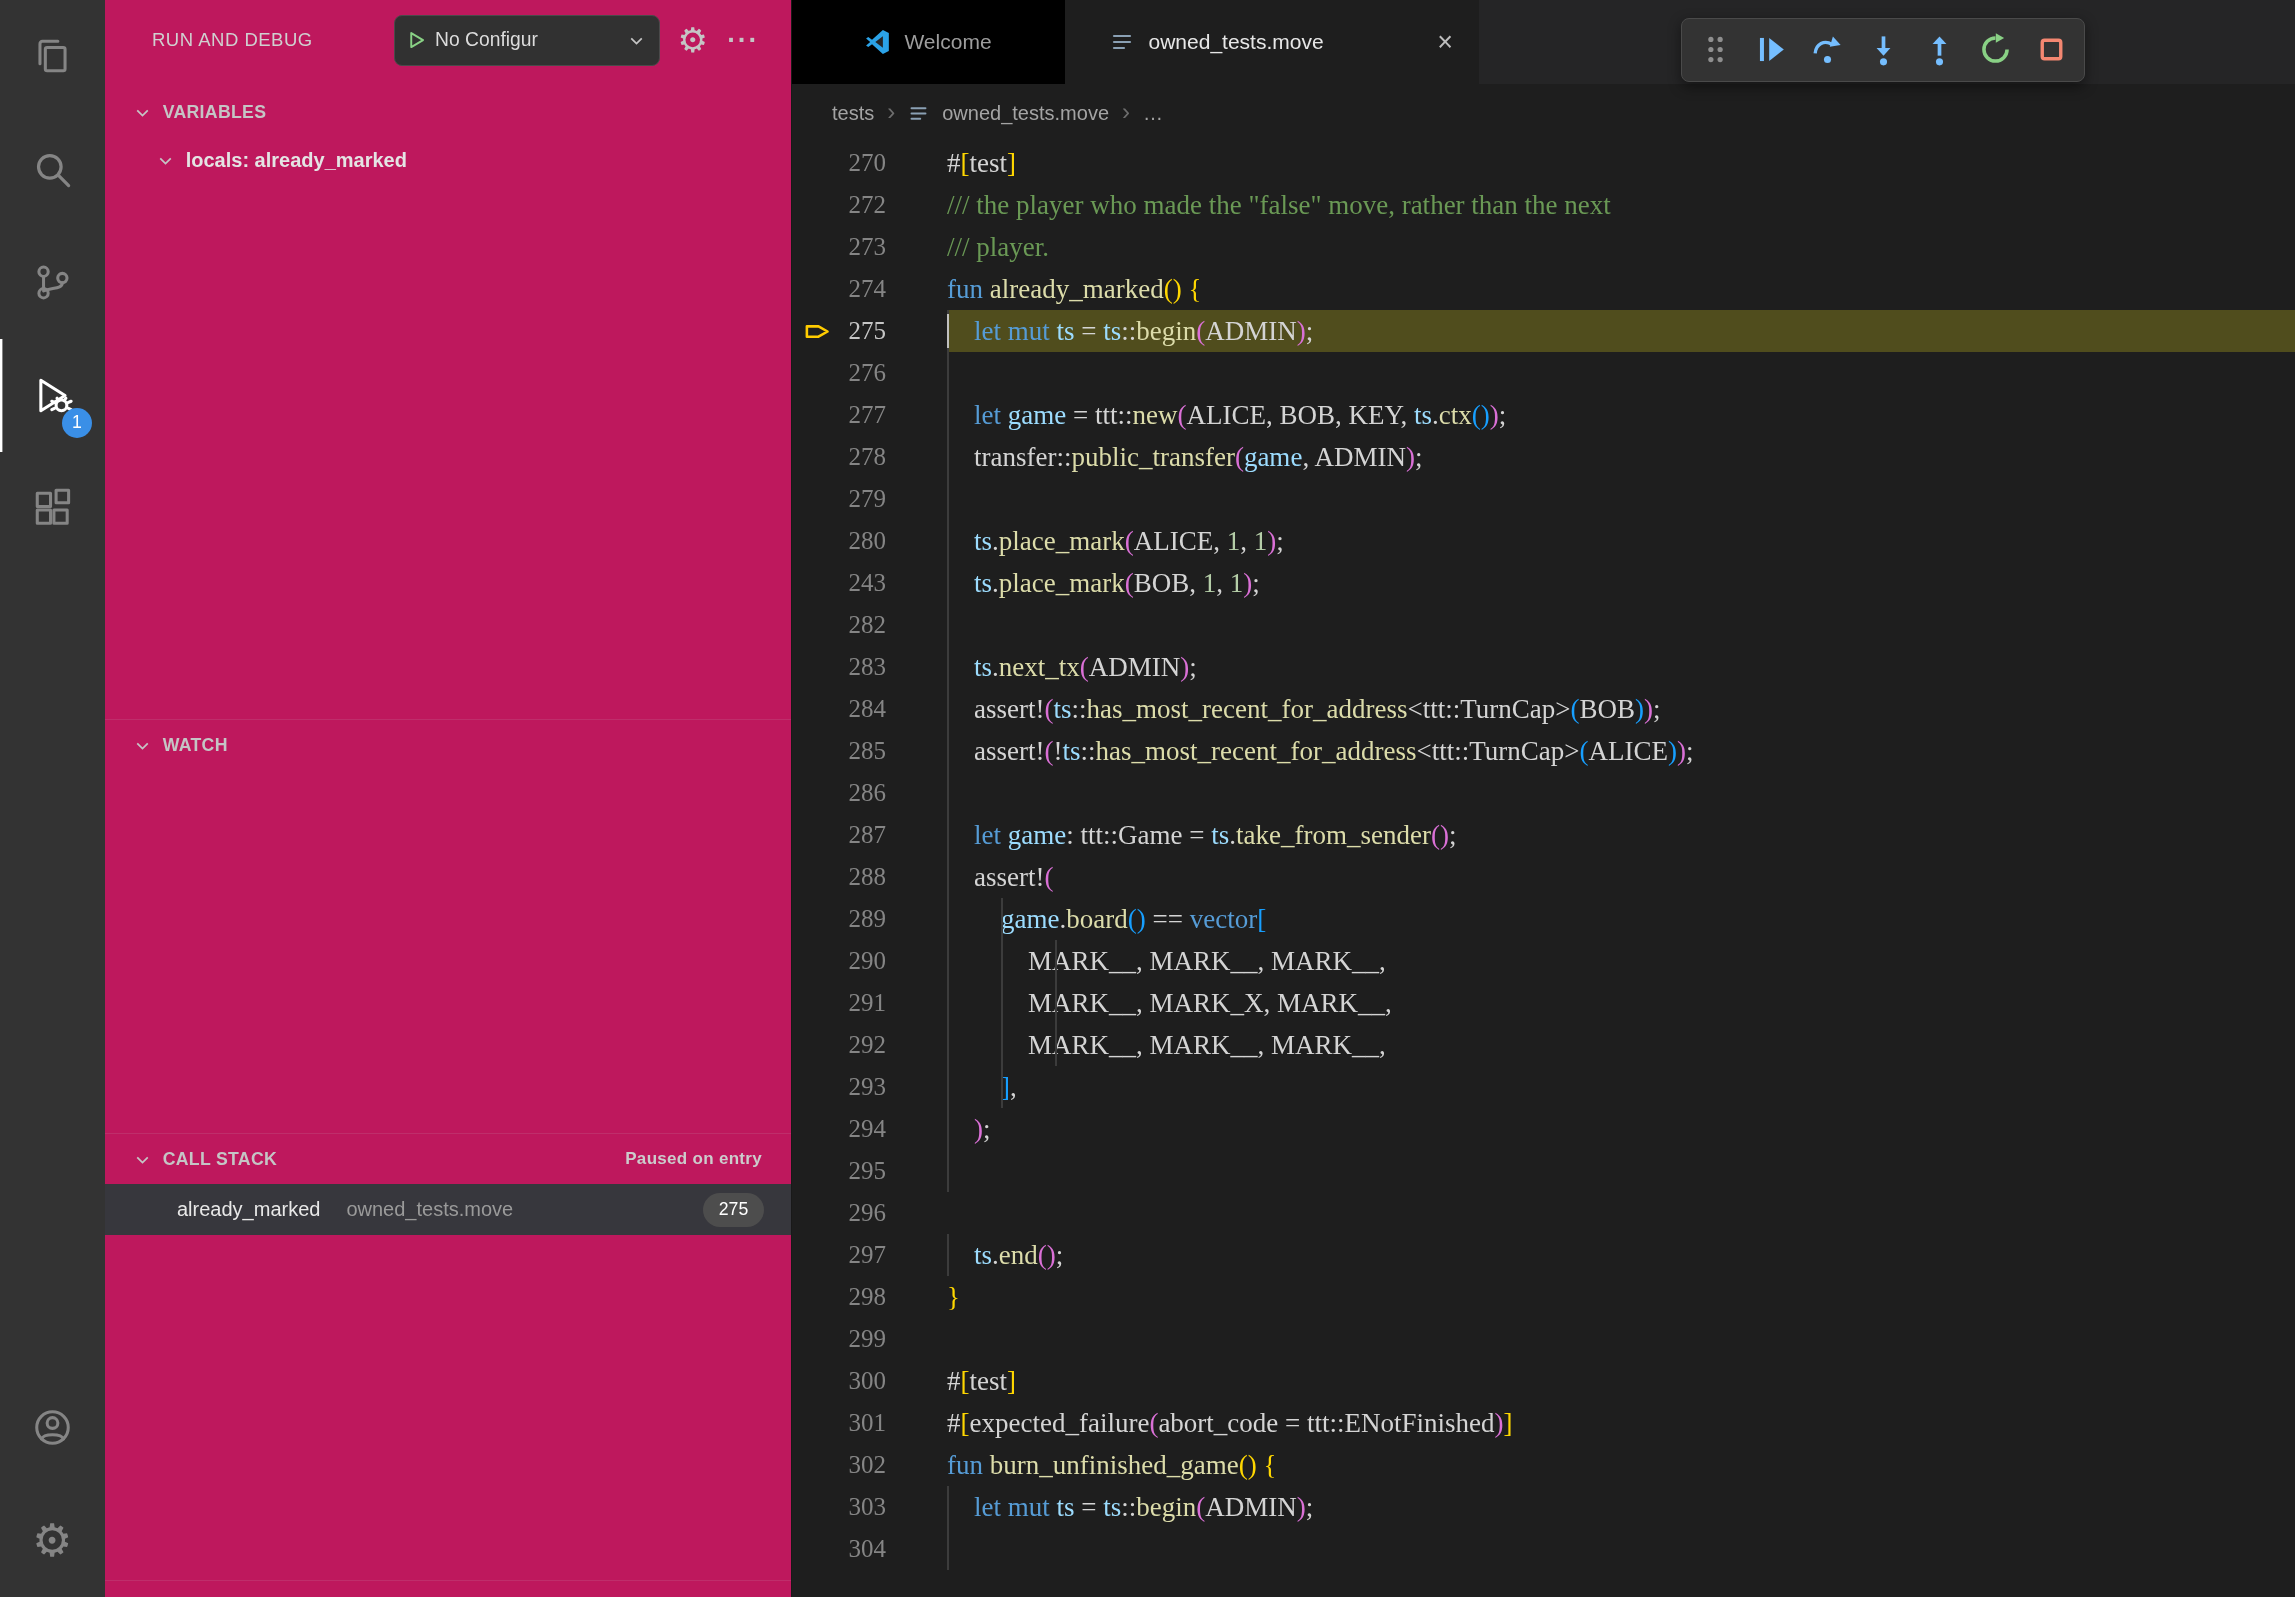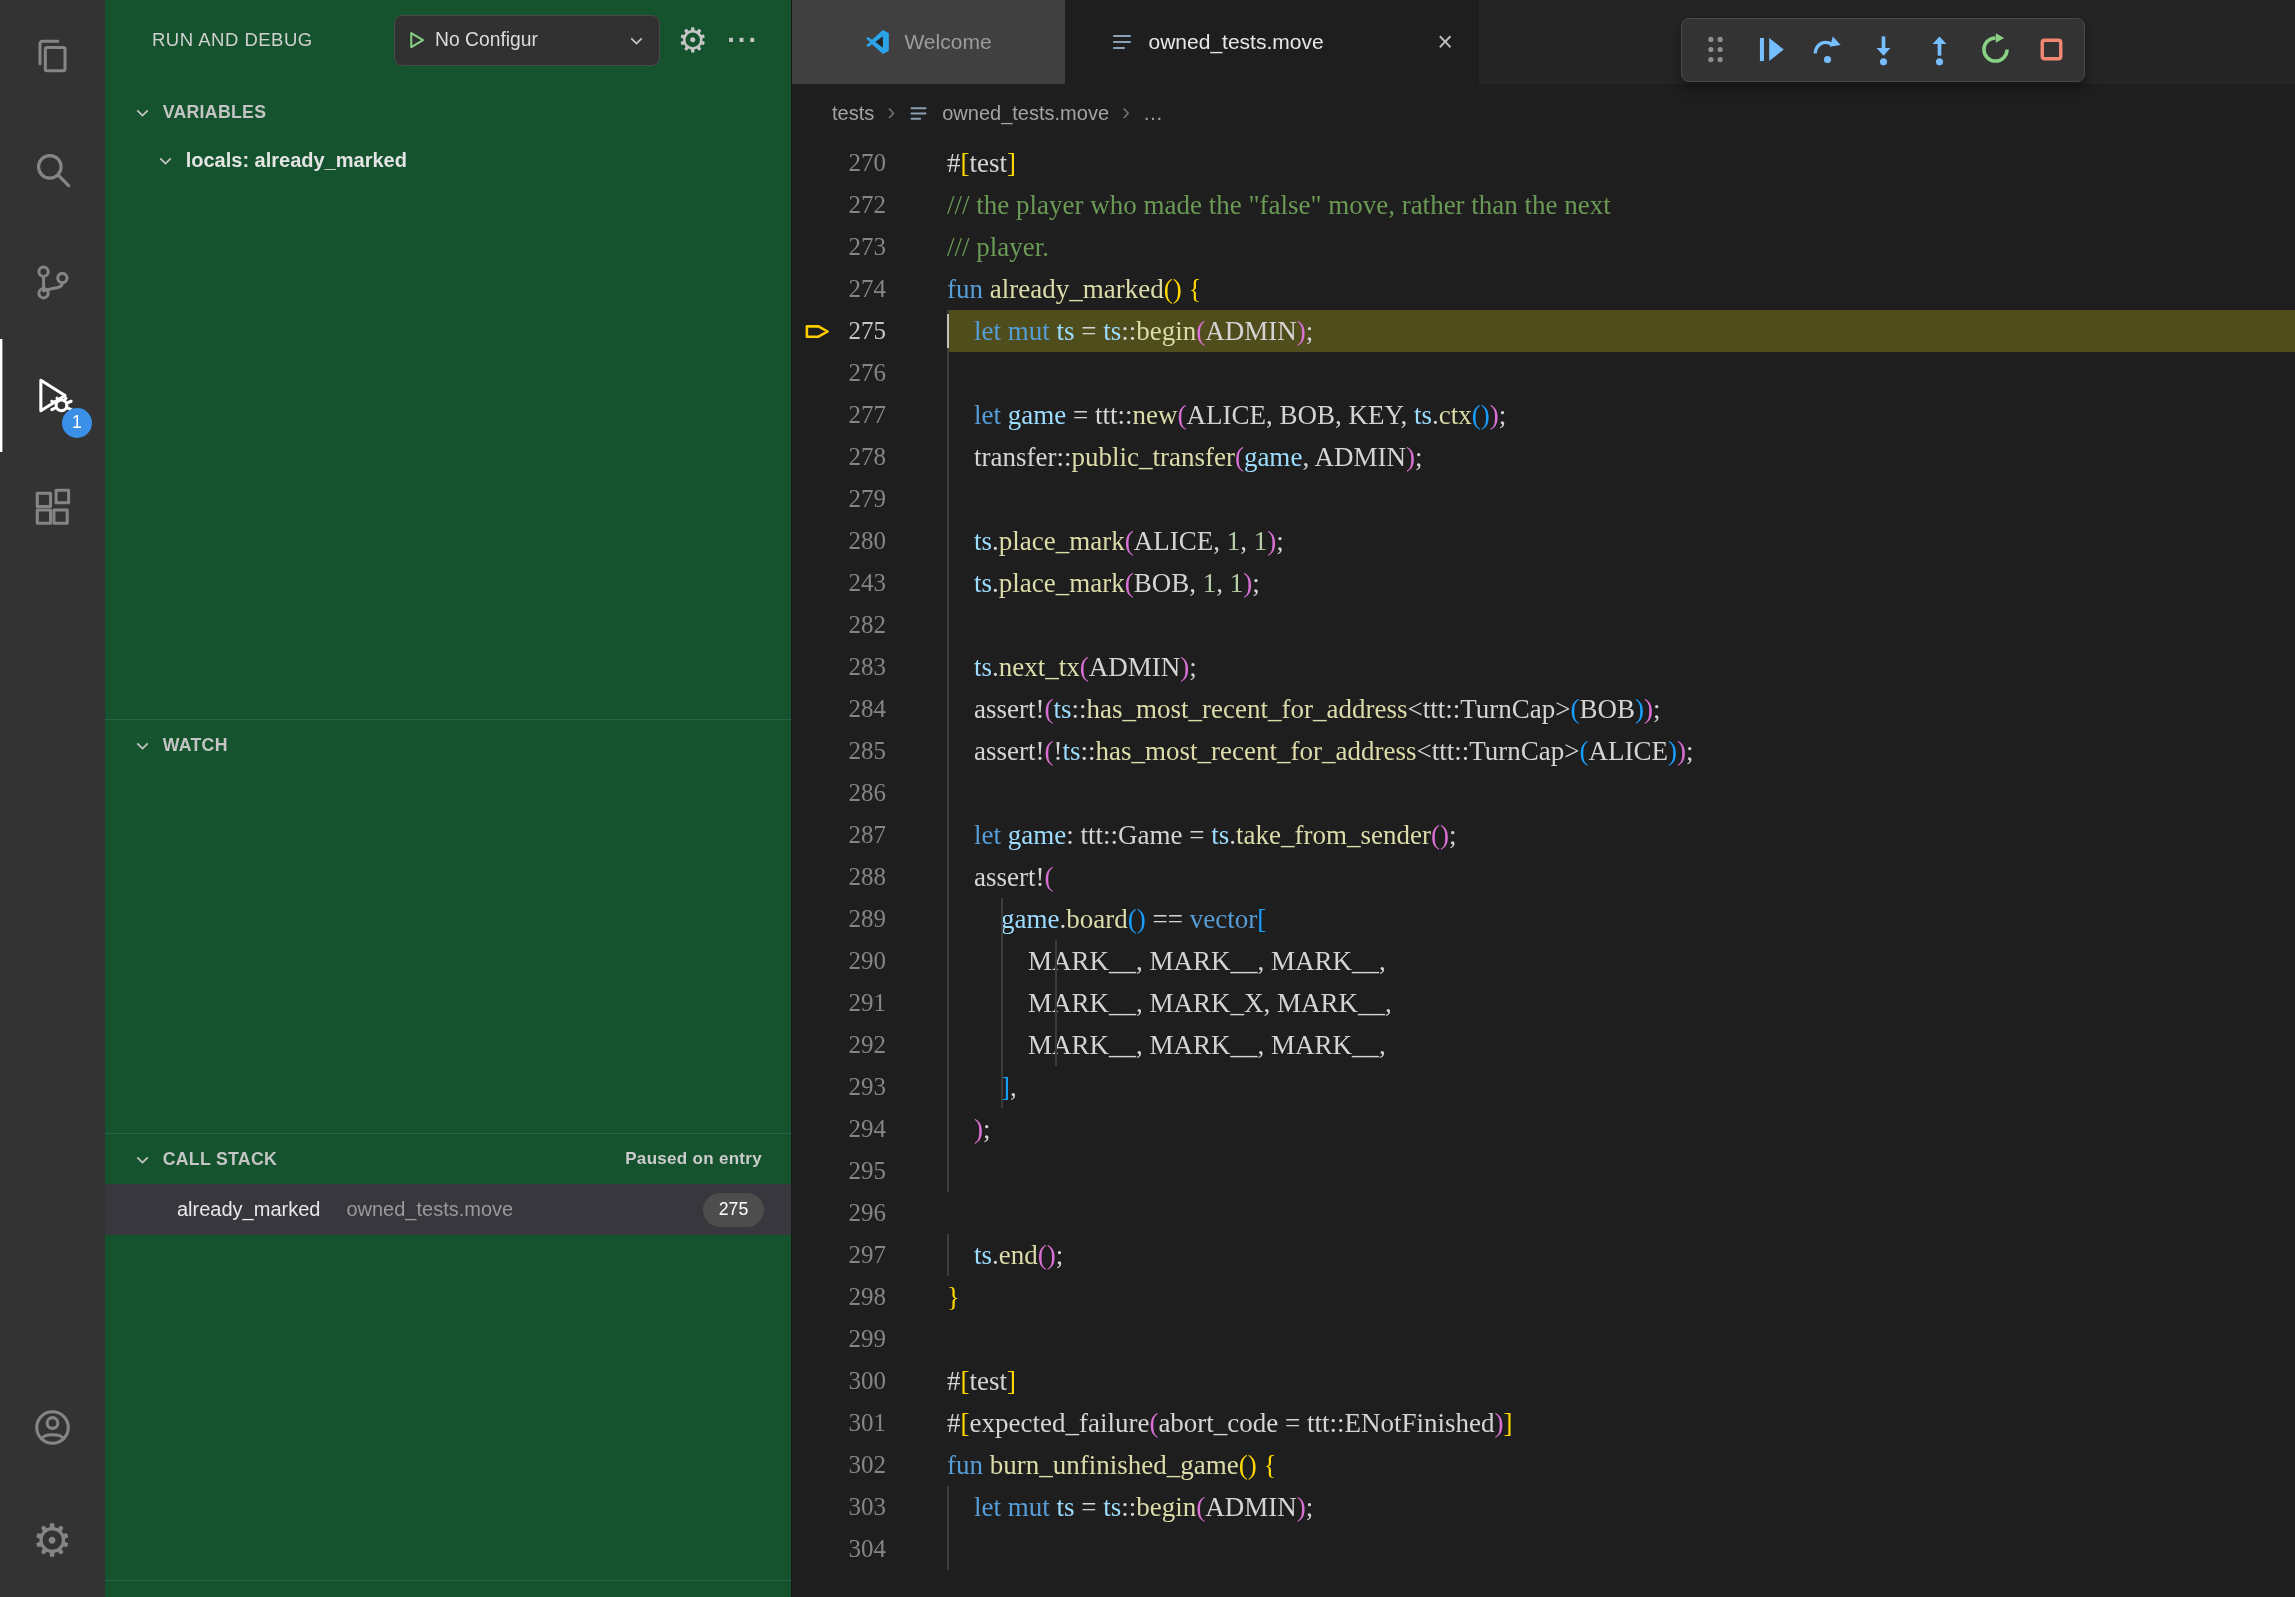--- a/index.html
+++ b/index.html
@@ -17,21 +17,21 @@
   .ab-item.active { color:#ffffff; box-shadow:inset 2.4px 0 0 #ffffff; }
   .ab-item svg { width:43px; height:43px; }
   .ab-bottom { margin-top:auto; }
   .ab-badge { position:absolute; right:13px; bottom:14.5px; min-width:30px; height:30px;
     border-radius:15.3px; background:#3a8fe7; color:#ffffff; font-size:17.7px;
     display:flex; align-items:center; justify-content:center; }
   .gear-glyph { font-family:"DejaVu Sans", sans-serif; font-size:45px; line-height:1; }
 
   
   .sidebar { position:absolute; left:105px; top:0; width:686px; height:100%;
-    background:#14532d; color:#cccccc; }
+    background:#be185d; color:#cccccc; }
   .sb-header { height:80px; display:flex; align-items:center; padding:0 32px 0 47px; }
   .sb-title { font-size:18.5px; letter-spacing:0.5px; color:#d0d0d0; white-space:nowrap; }
   .config { margin-left:auto; width:266px; height:51px; background:#313131;
     border:0.8px solid #4a4a4a; border-radius:8px; display:flex; align-items:center;
     padding:0 11.3px; gap:8px; cursor:pointer; }
   .config-label { font-size:19.3px; color:#dcdcdc; white-space:nowrap; overflow:hidden; flex:1; }
   .sb-gear { margin-left:17.7px; color:#c5c5c5; cursor:pointer; }
   .sb-gear .gear-glyph { font-size:34px; }
   .sb-more { margin-left:19.3px; color:#c5c5c5; font-size:27px; font-weight:bold; cursor:pointer;
     letter-spacing:1.6px; line-height:1; }
@@ -55,21 +55,21 @@
   .frame-file { font-size:20px; color:#9a9a9a; margin-left:26px; }
   .frame-line-badge { margin-left:auto; background:#4d4d4d; color:#ffffff; font-size:17.7px;
     height:34px; min-width:61px; padding:0 14.5px; border-radius:17px;
     display:flex; align-items:center; justify-content:center; }
 
   
   .editor { position:absolute; left:791px; top:0; right:0; height:100%;
     background:#1e1e1e; border-left:0.8px solid #191919; }
   .tabbar { height:84px; background:#252526; display:flex; }
   .tab { display:flex; align-items:center; font-size:21px; height:100%; cursor:pointer; }
-  .tab.welcome { width:273px; background:#404040; color:#9d9d9d; justify-content:center; gap:13px; }
+  .tab.welcome { width:273px; background:#000000; color:#9d9d9d; justify-content:center; gap:13px; }
   .tab.activetab { width:414px; background:#1e1e1e; color:#e7e7e7; padding:0 26px 0 45px; gap:14.5px; }
   .tab-close { margin-left:auto; font-size:27px; color:#bdbdbd; line-height:1; }
 
   .breadcrumbs { height:59px; display:flex; align-items:center; padding-left:40px;
     gap:13px; font-size:20px; color:#a4a4a4; }
   .bc-sep { font-size:24px; color:#6d6d6d; margin-top:-3.2px; }
   .bc-item { cursor:pointer; }
 
   .debug-toolbar { position:absolute; left:889px; top:17.7px; width:404px; height:64px;
     background:#333333; border:0.8px solid #4a4a4a; border-radius:8px;

